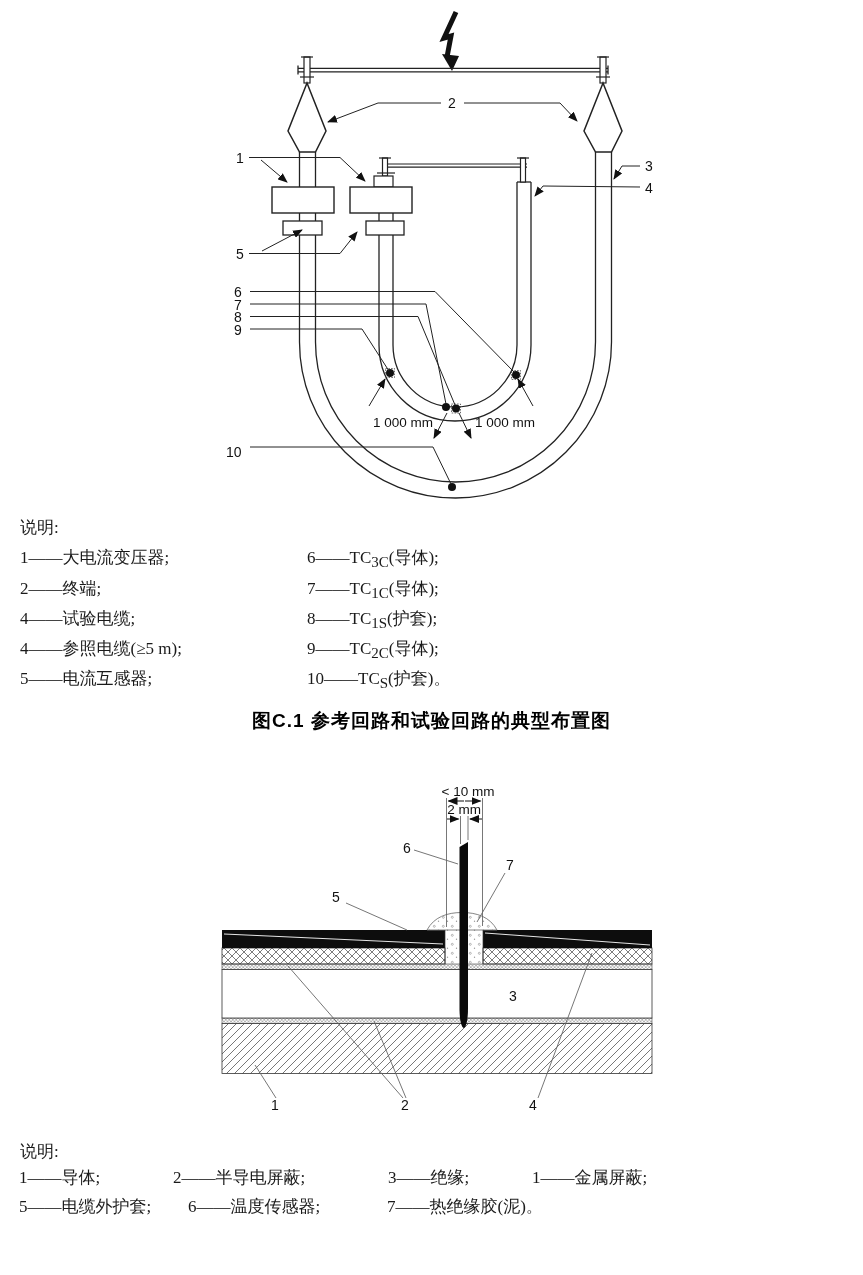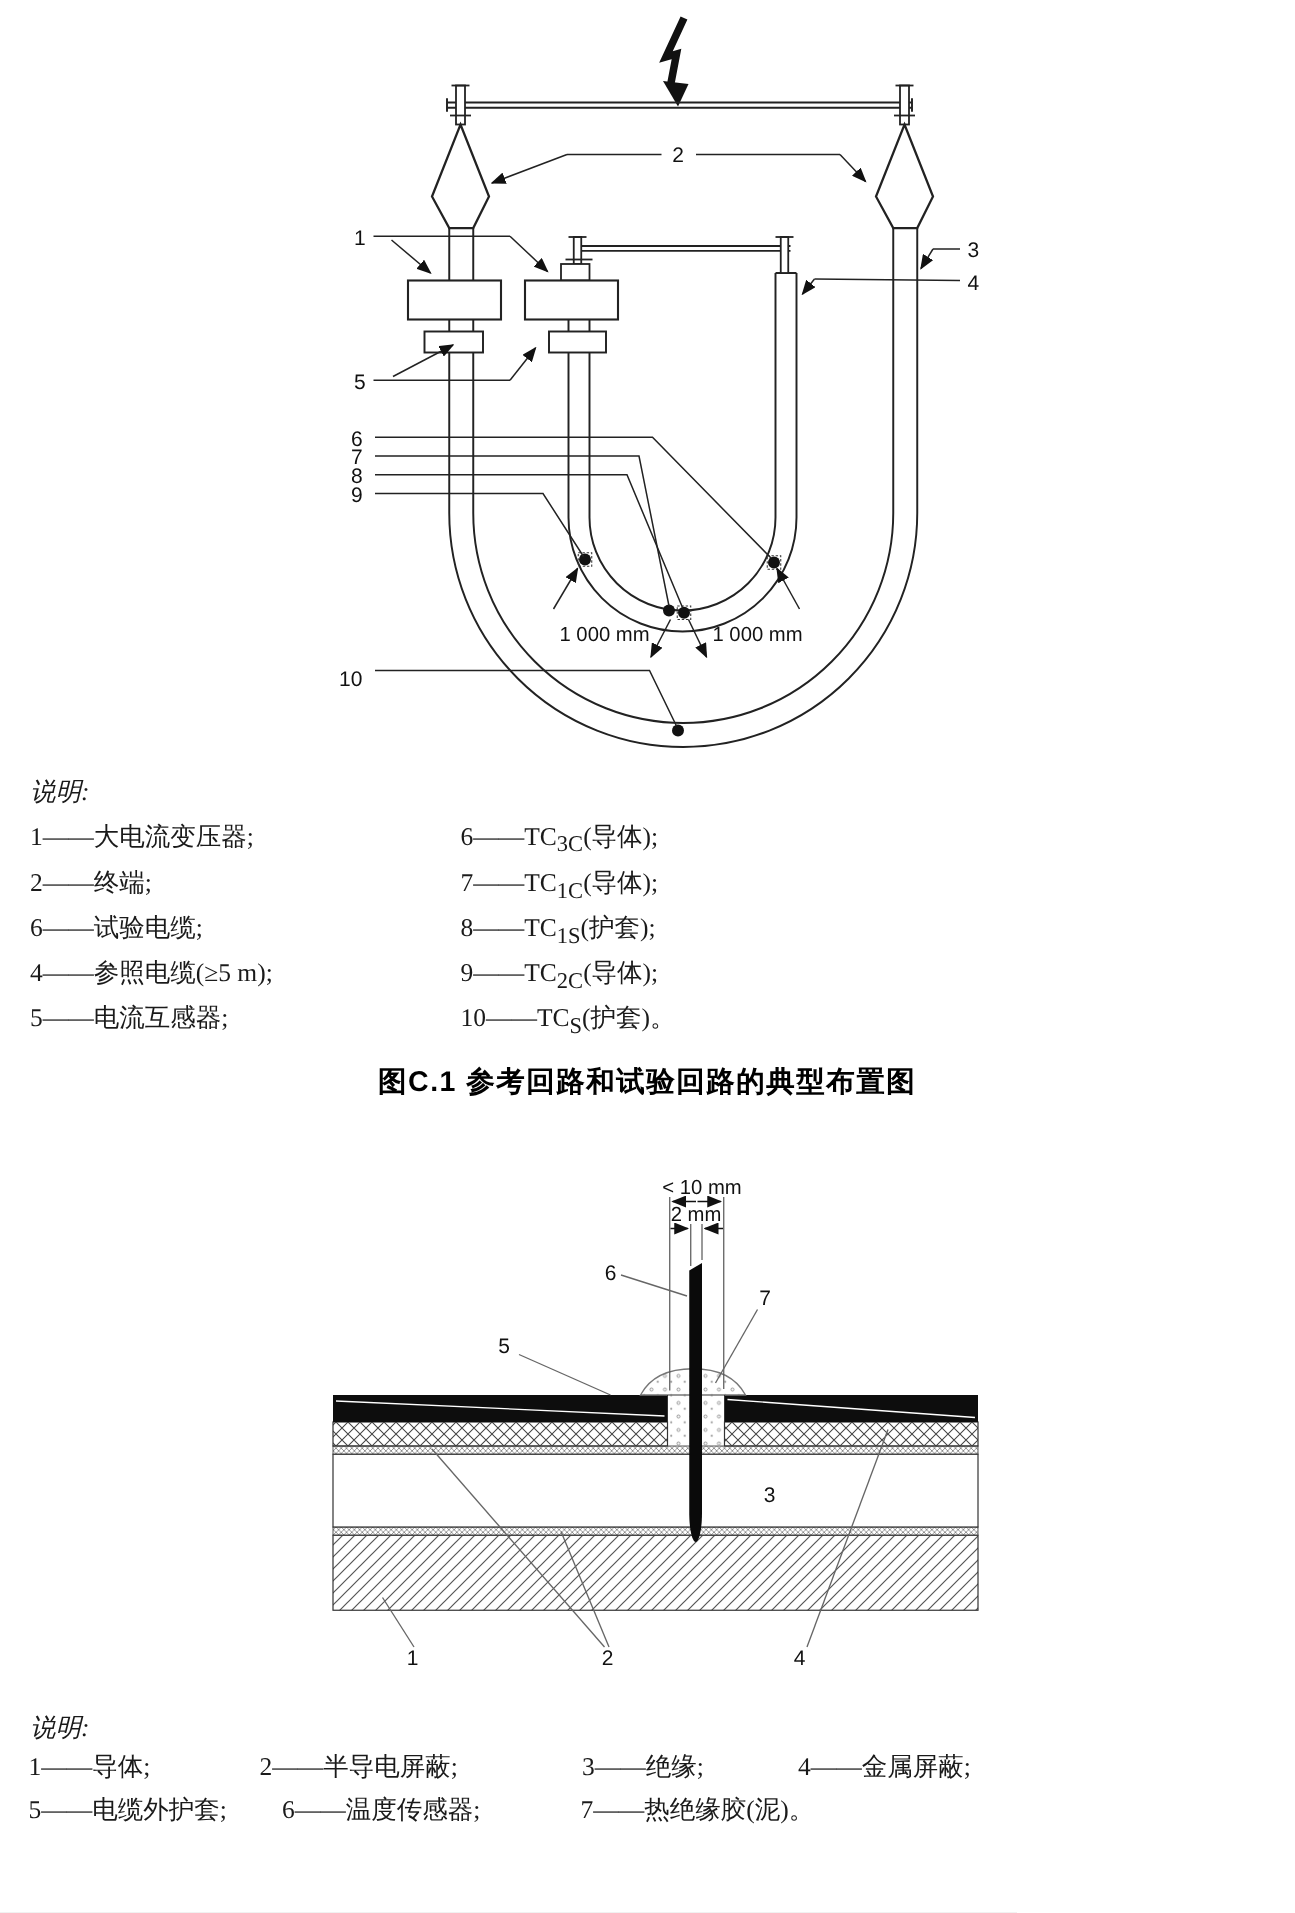--- a/index.html
+++ b/index.html
@@ -13,21 +13,21 @@
     color:#1a1a1a;
   }
   .fig-svg{position:absolute;left:0;}
   svg text{
     font-family:"Liberation Sans","DejaVu Sans",sans-serif;
     fill:#111;
   }
   .callout{font-size:14px;}
   .dimtext{font-size:13.5px;}
   .legend-block{position:absolute;left:0;top:0;width:863px;}
-  .lg-title{position:absolute;left:20px;font-size:17px;font-style:italic;}
+  .lg-title{position:absolute;left:20px;font-size:17px;}
   .lg-row{position:absolute;width:711px;height:24px;}
   .lg-cell{position:absolute;font-size:17px;white-space:nowrap;}
   .lg-cell sub{font-size:15px;line-height:0;}
   .caption{
     position:absolute;left:0;width:863px;
     text-align:center;
     font-family:"Liberation Sans","DejaVu Sans",sans-serif;
     font-weight:bold;font-size:19px;color:#000;
     letter-spacing:1px;
   }
@@ -162,21 +162,21 @@
 
     <div class="lg-row" style="top:546px">
       <span class="lg-cell" style="left:20px">1——大电流变压器;</span>
       <span class="lg-cell" style="left:307px"><span>6——TC</span><sub>3C</sub><span>(导体);</span></span>
     </div>
     <div class="lg-row" style="top:577px">
       <span class="lg-cell" style="left:20px">2——终端;</span>
       <span class="lg-cell" style="left:307px"><span>7——TC</span><sub>1C</sub><span>(导体);</span></span>
     </div>
     <div class="lg-row" style="top:607px">
-      <span class="lg-cell" style="left:20px">6——试验电缆;</span>
+      <span class="lg-cell" style="left:20px">4——试验电缆;</span>
       <span class="lg-cell" style="left:307px"><span>8——TC</span><sub>1S</sub><span>(护套);</span></span>
     </div>
     <div class="lg-row" style="top:637px">
       <span class="lg-cell" style="left:20px">4——参照电缆(≥5 m);</span>
       <span class="lg-cell" style="left:307px"><span>9——TC</span><sub>2C</sub><span>(导体);</span></span>
     </div>
     <div class="lg-row" style="top:667px">
       <span class="lg-cell" style="left:20px">5——电流互感器;</span>
       <span class="lg-cell" style="left:307px"><span>10——TC</span><sub>S</sub><span>(护套)。</span></span>
     </div>
@@ -263,21 +263,21 @@
     <text class="callout" x="405" y="330" text-anchor="middle">2</text>
     <text class="callout" x="533" y="330" text-anchor="middle">4</text>
   </svg>
 
   <div class="legend-block">
     <div class="lg-title" style="top:1140px">说明:</div>
     <div class="lg-row" style="top:1166px">
       <span class="lg-cell" style="left:19px">1——导体;</span>
       <span class="lg-cell" style="left:173px">2——半导电屏蔽;</span>
       <span class="lg-cell" style="left:388px">3——绝缘;</span>
-      <span class="lg-cell" style="left:532px">4——金属屏蔽;</span>
+      <span class="lg-cell" style="left:532px">1——金属屏蔽;</span>
     </div>
     <div class="lg-row" style="top:1195px">
       <span class="lg-cell" style="left:19px">5——电缆外护套;</span>
       <span class="lg-cell" style="left:188px">6——温度传感器;</span>
       <span class="lg-cell" style="left:387px">7——热绝缘胶(泥)。</span>
     </div>
   </div>
 
 
 </div>

